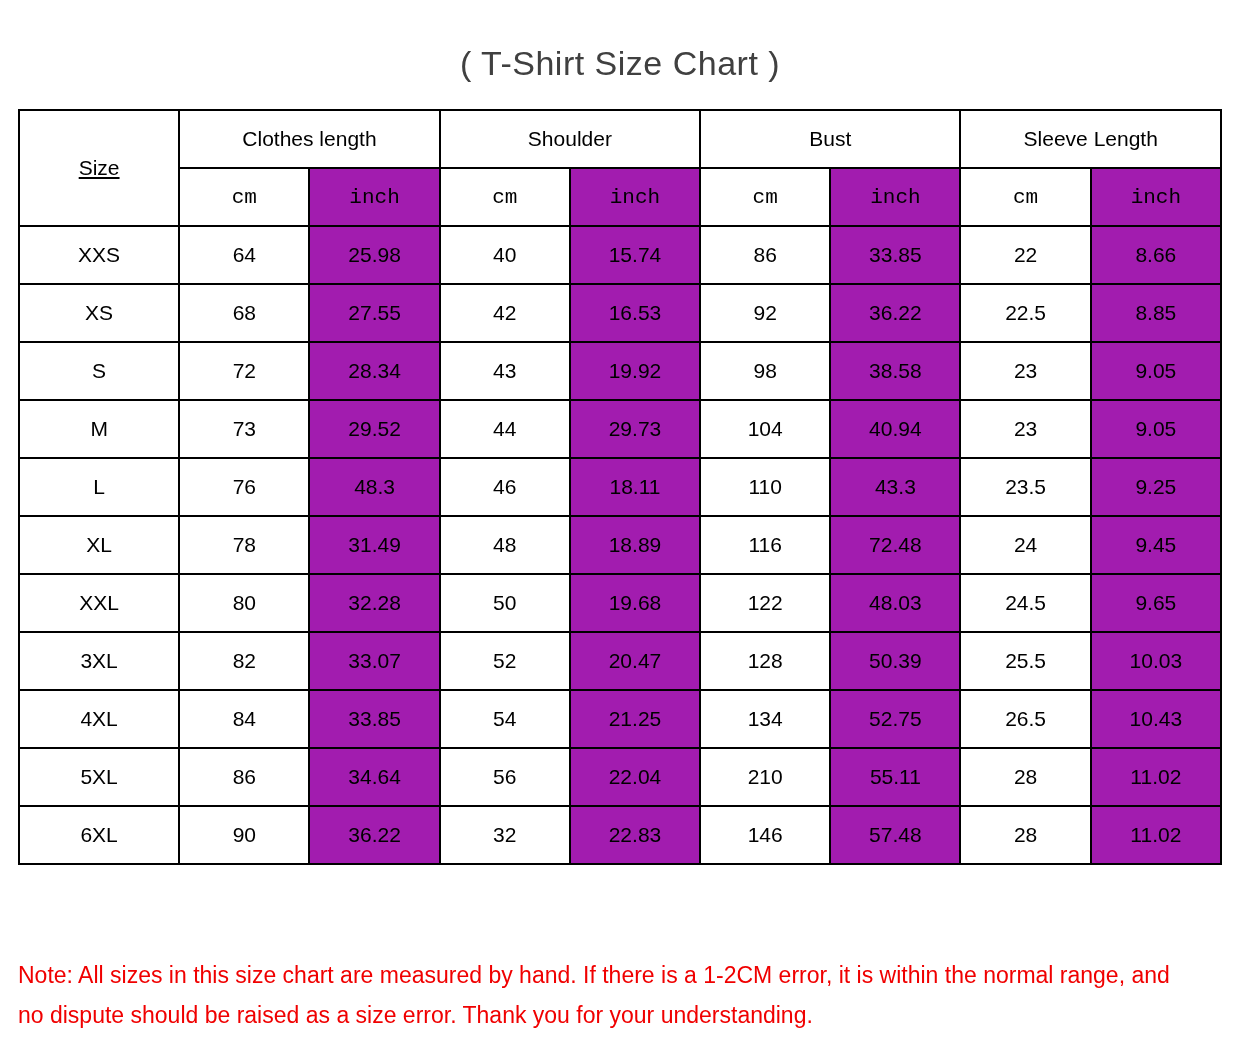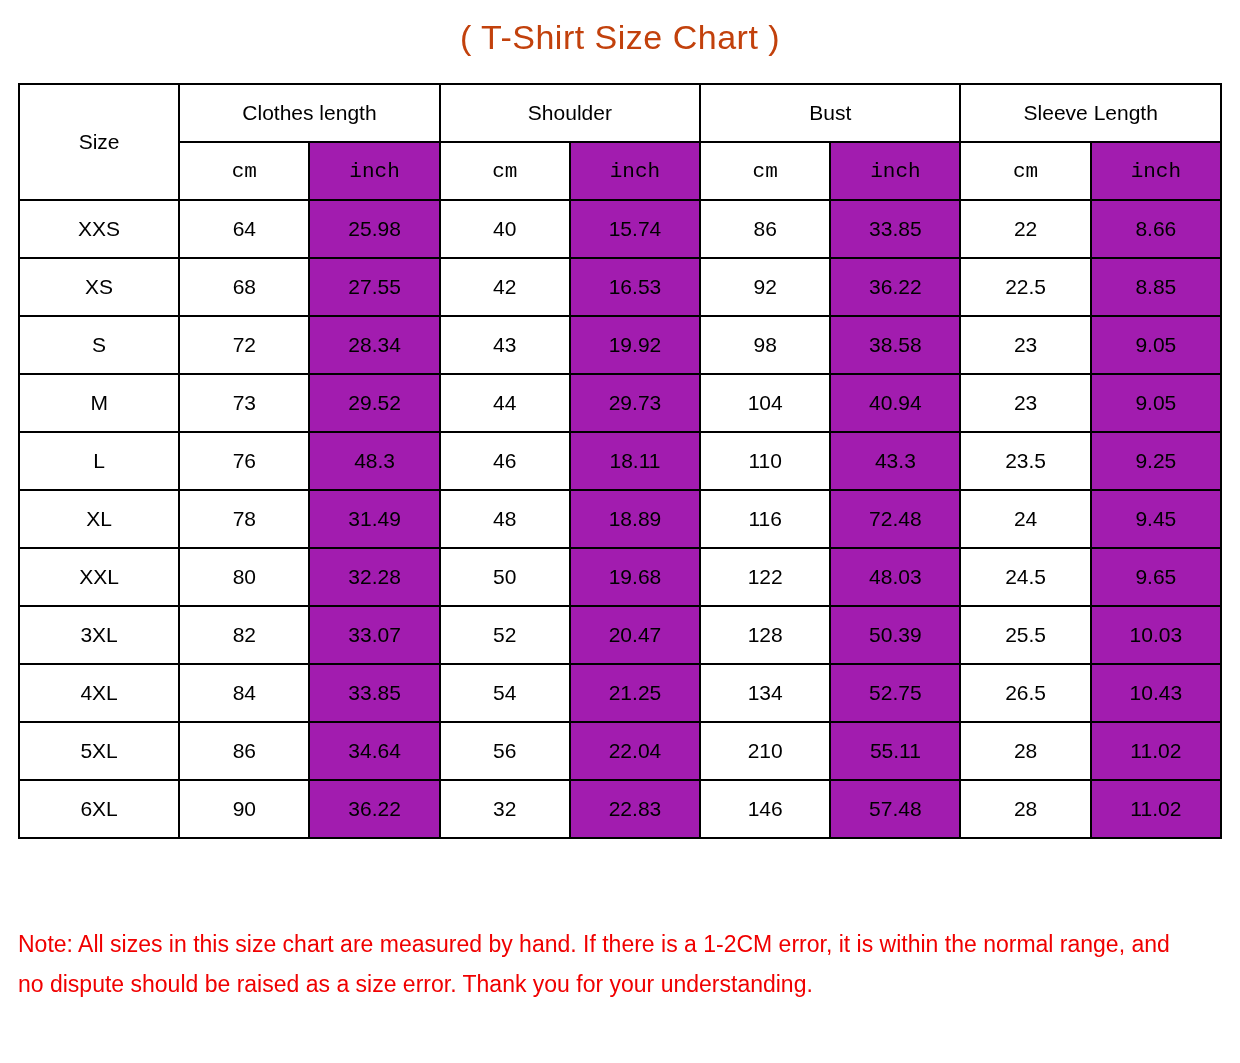--- a/index.html
+++ b/index.html
@@ -13,22 +13,22 @@
     font-family: "Liberation Sans", sans-serif;
     color: #000000;
     position: relative;
     overflow: hidden;
   }
   .title {
     text-align: center;
     font-size: 34px;
     font-weight: 400;
     letter-spacing: 0.5px;
-    padding-top: 18px;
-    color: #c2410c;
+    padding-top: 44px;
+    color: #404040;
   }
   .table-wrap {
     margin: 26px 18px 0 18px;
   }
   table.size-chart {
     border-collapse: collapse;
     width: 1204px;
     table-layout: fixed;
   }
   table.size-chart th,
@@ -43,36 +43,37 @@
     vertical-align: middle;
   }
   th.group-head {
     font-size: 21px;
     height: 56px;
     margin-left: 46px;
   }
   th.size-head {
     font-size: 21px;
     vertical-align: middle;
+    text-decoration: underline;
   }
   th.unit {
     font-size: 21px;
     height: 54px;
     font-family: Liberation Mono, monospace;
   }
   .hl {
     background: #a21caf;
   }
   td.sizecell {
     font-size: 21px;
   }
   .note {
     position: absolute;
     left: 18px;
-    top: 925px;
+    top: 956px;
     width: 1180px;
     color: #f00000;
     font-size: 23px;
     line-height: 1.72;
   }
   
   col.c-size { width: 160px; }
   col.c-num  { width: 130px; }
 </style>
 </head>

